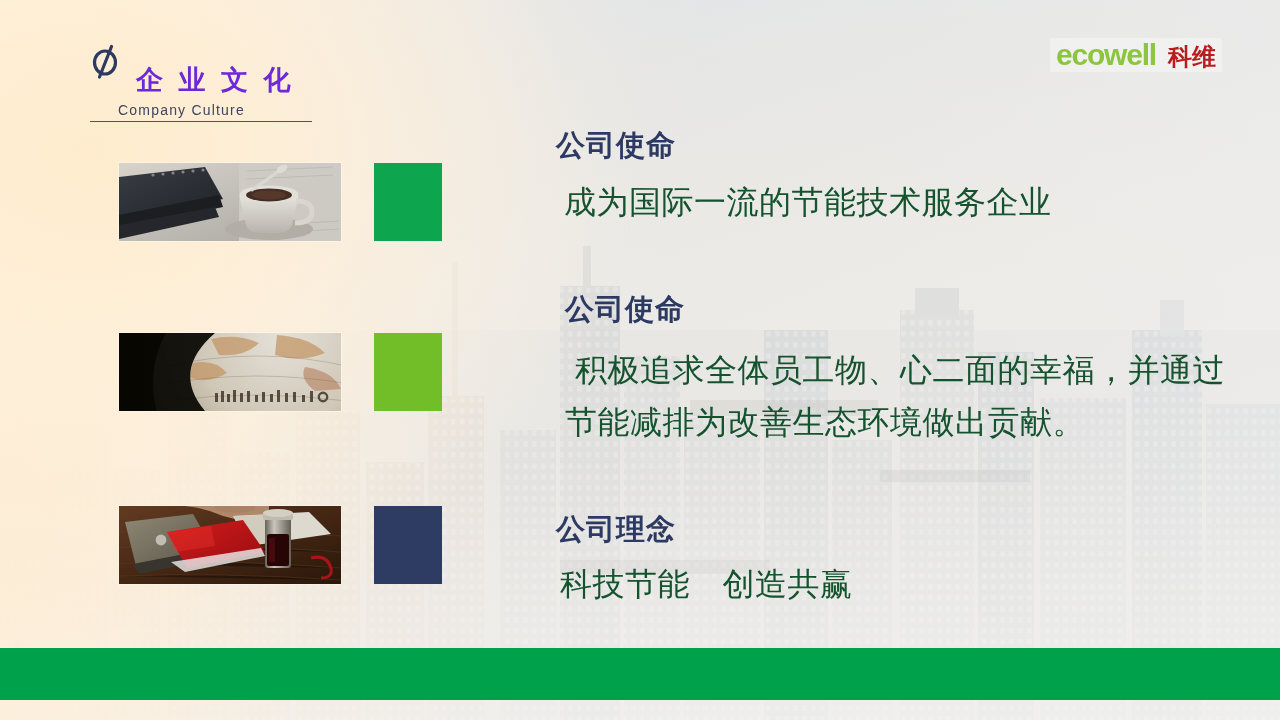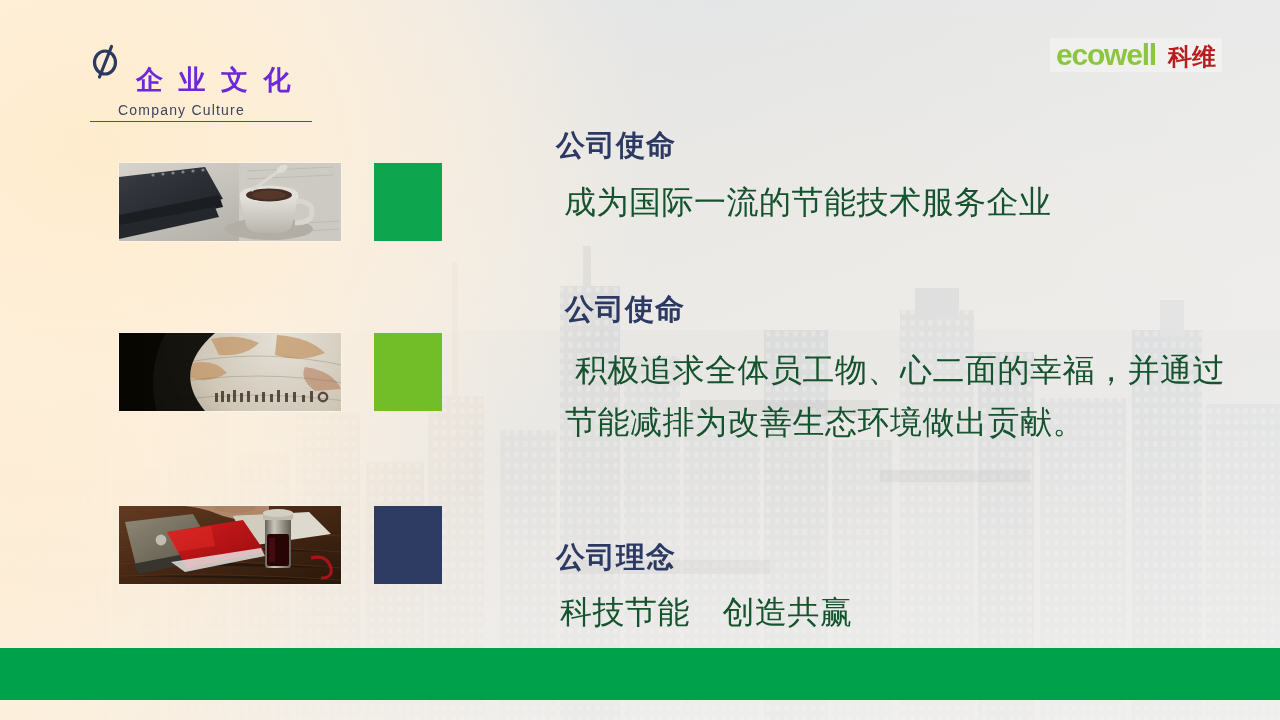--- a/index.html
+++ b/index.html
@@ -99,21 +99,21 @@
 
   .swatch { width:68px; height:78px; flex:0 0 auto; }
   .r1 .swatch { margin-left:33px; }
   .r2 .swatch { margin-left:33px; }
   .r3 .swatch { margin-left:33px; }
 
   
   .block { position:absolute; left:556px; }
   .block.b1 { top:128px; }
   .block.b2 { top:292px;margin-left:9px; }
-  .block.b3 { top:540px; }
+  .block.b3 { top:512px; }
 
   .block-title {
     font-size:29px; font-weight:bold; color:#2c3a63;
     letter-spacing:1px; line-height:1.2;
   }
   .block-body {
     margin-top:14px;
     font-size:32px; color:#14532d; font-weight:400;
     line-height:1.62; letter-spacing:.5px;
     max-width:700px;

